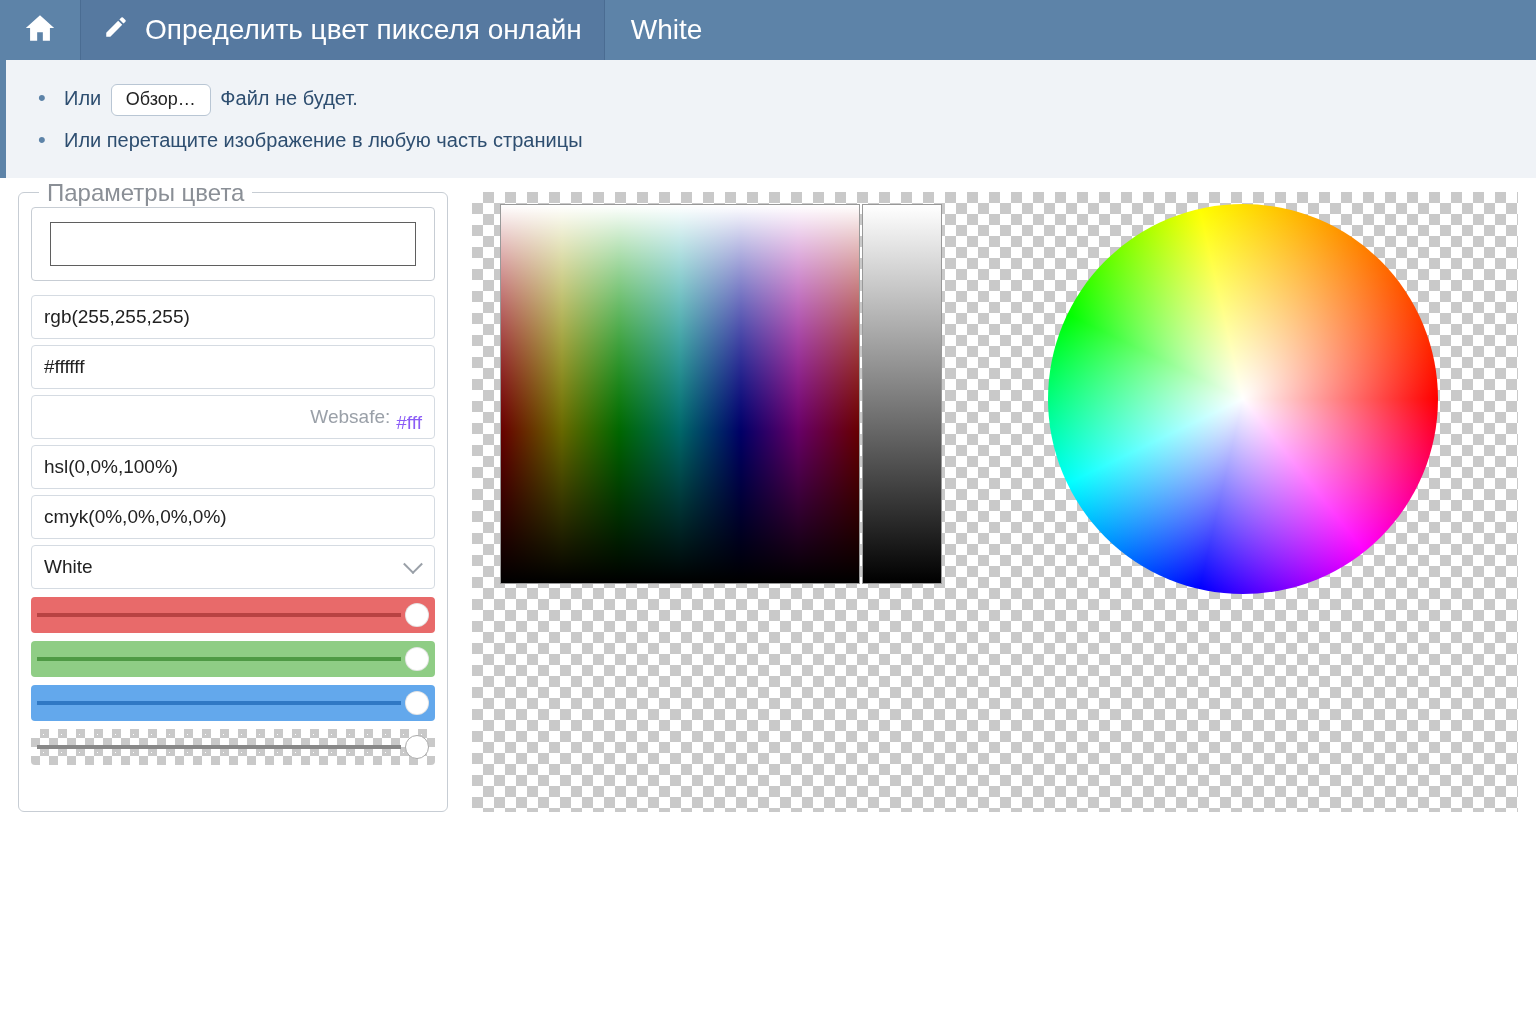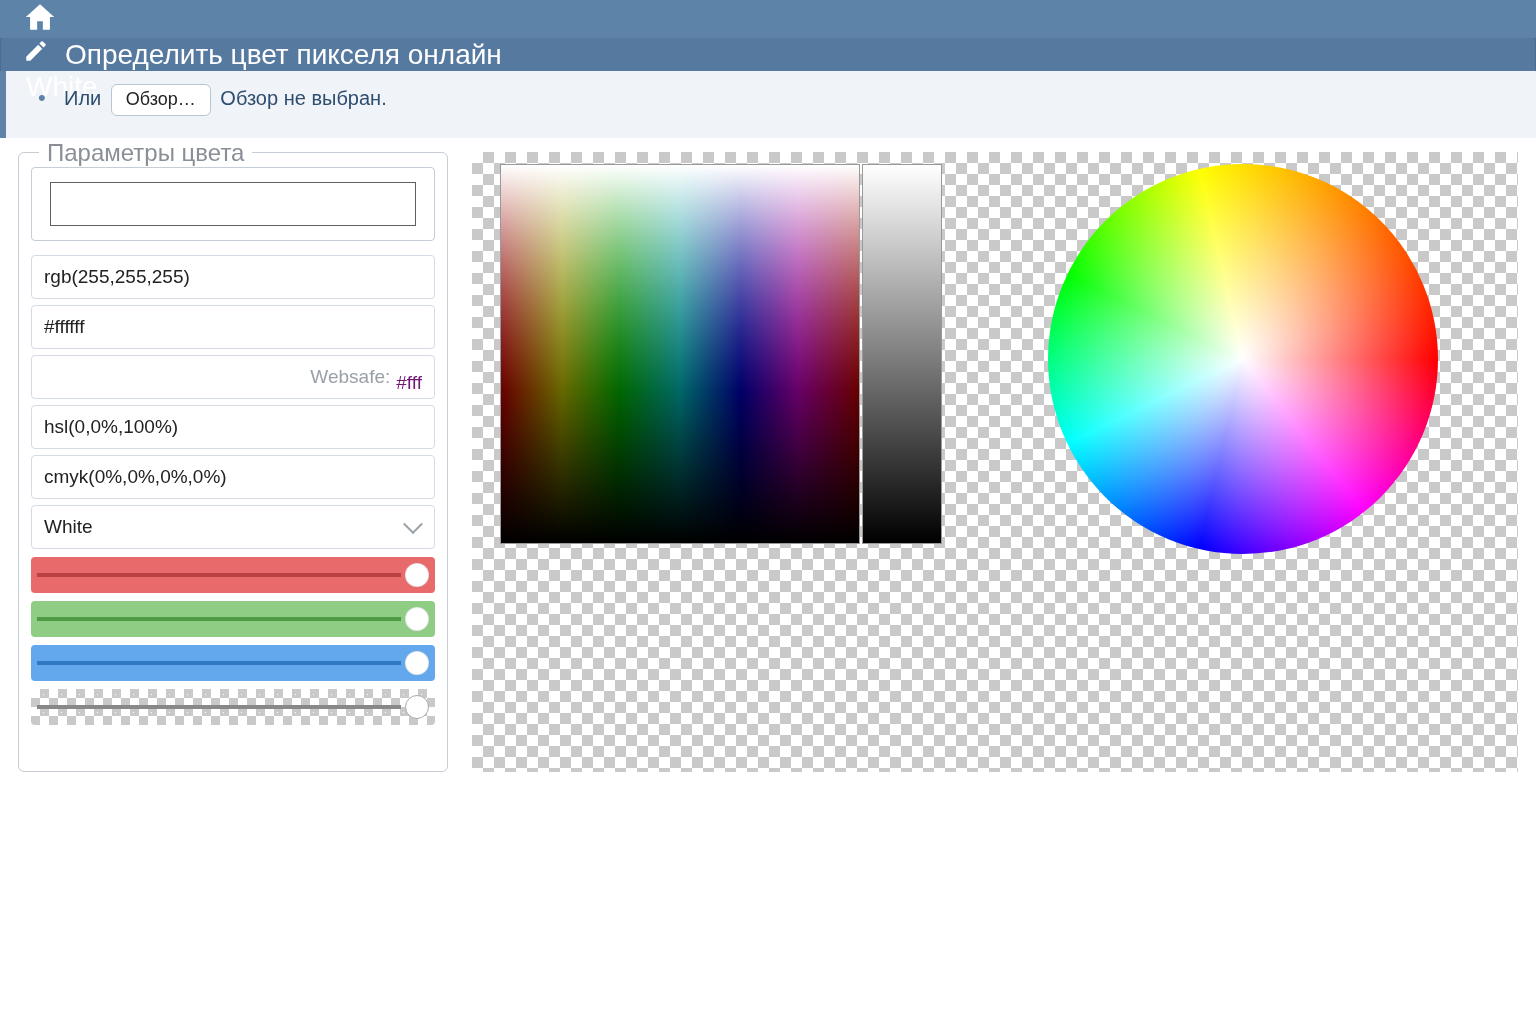--- a/index.html
+++ b/index.html
@@ -9,21 +9,20 @@
     width: 1536px;
   }
 
   
   .header {
     display: flex;
     align-items: stretch;
     height: 60px;
     background: #5d83a8;
     color: #fff;
-    flex-direction: column;
   }
   .header .home {
     width: 80px;
     display: flex;
     align-items: center;
     justify-content: center;
     cursor: pointer;
   }
   .header .home svg { width: 34px; height: 34px; fill: #fff; }
   .header .title {
@@ -160,21 +159,21 @@
     height: 44px;
     padding: 0 12px;
     margin-bottom: 6px;
     border: 1px solid #d5dbe2;
     border-radius: 4px;
     font-size: 19px;
     background: #fff;
     justify-content: flex-end;
   }
   .field-prefix .prefix { color: #9aa0a8; }
-  .field-prefix .val { color: #701a75; margin-top: 12px; }
+  .field-prefix .val { color: #8b5cf6; margin-top: 12px; }
   .dropdown {
     position: relative;
   }
   .dropdown::after {
     content: "";
     position: absolute;
     right: 14px; top: 50%;
     width: 12px; height: 12px;
     border-right: 2px solid #9aa0a8;
     border-bottom: 2px solid #9aa0a8;
@@ -289,22 +288,23 @@
     <span>Определить цвет пикселя онлайн</span>
   </div>
   <div class="colorname">White</div>
 </div>
 
 <div class="instructions">
   <ul>
     <li>
       <span>Или </span>
       <button class="browse-btn">Обзор…</button>
-      <span> Обзор не выбран.</span>
+      <span> Файл не будет.</span>
     </li>
+    <li>Или перетащите изображение в любую часть страницы</li>
   </ul>
 </div>
 
 <div class="main">
 
   <div class="params">
     <div class="params-legend">Параметры цвета</div>
 
     <div class="swatch-box">
       <div class="swatch"></div>

